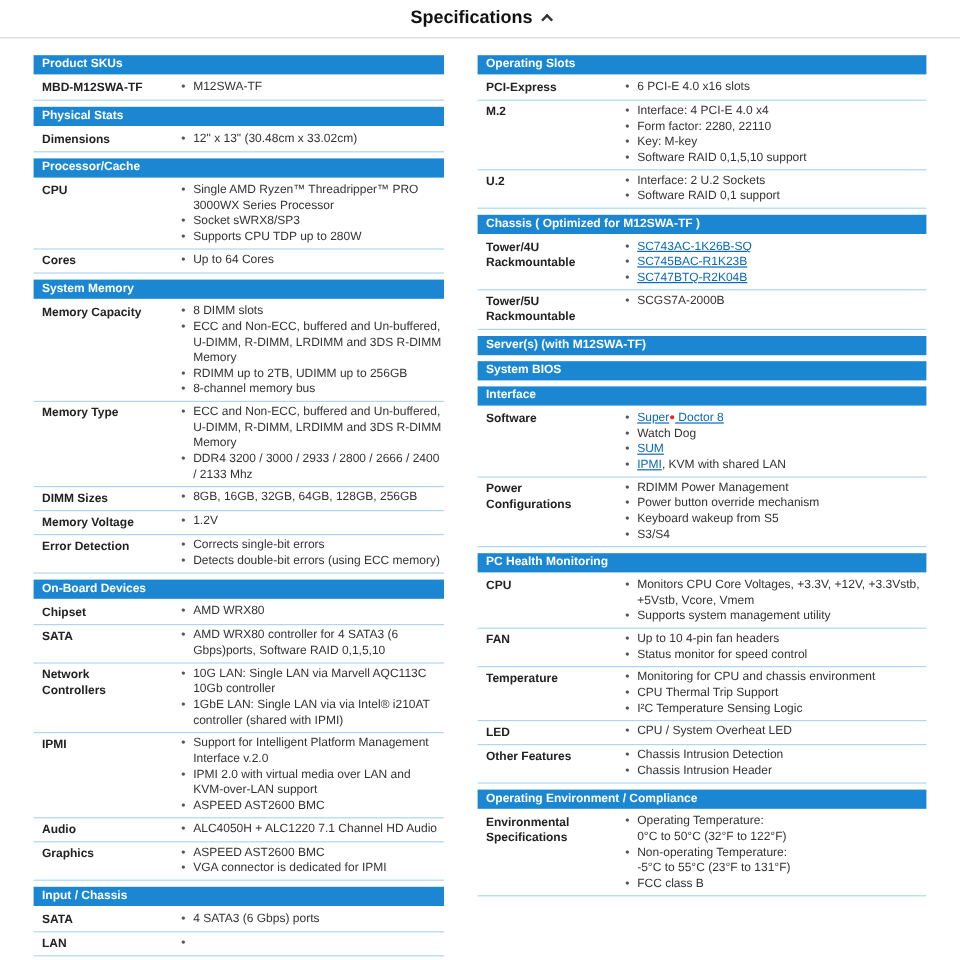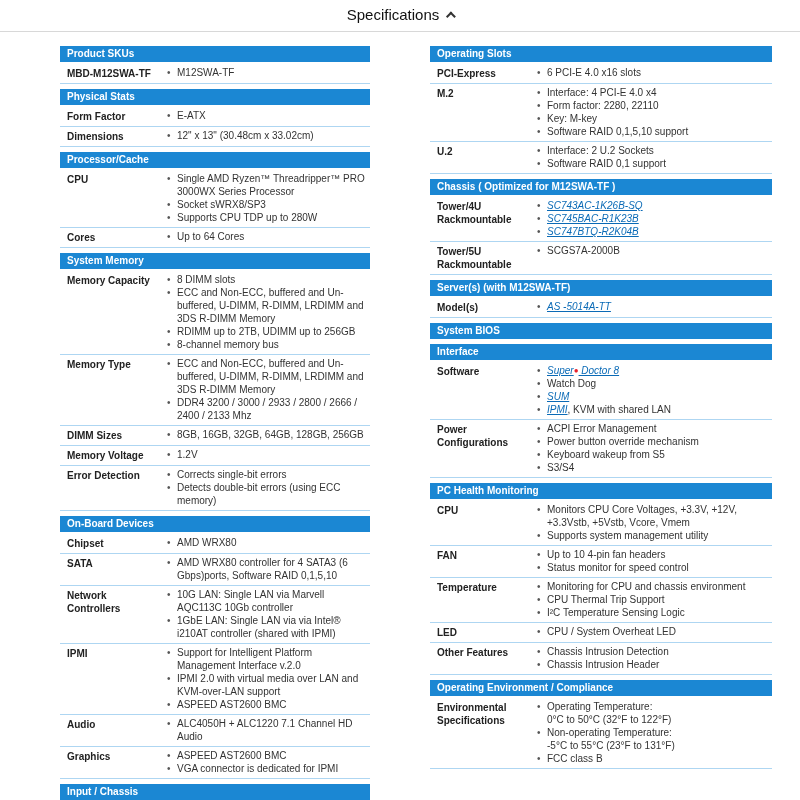--- a/index.html
+++ b/index.html
@@ -11,51 +11,52 @@
     overflow: hidden;
   }
   .page-header {
     text-align: center;
     padding: 6px 0 7px;
     border-bottom: 1px solid #d8d8d8;
     cursor: pointer;
   }
   .page-title {
     font-size: 15px;
-    font-weight: normal;
+    font-weight: bold;
     color: #111;
     display: inline-flex;
     align-items: center;
     gap: 7px;
   }
   .caret {
     width: 7px; height: 7px;
     border-top: 2px solid #333;
     border-right: 2px solid #333;
     transform: rotate(-45deg) translate(1px, 1px);
     display: inline-block;
     margin-top: 3px;
   }
   .content { padding: 14px 28px 0; }
   .columns { display: flex; gap: 28px; align-items: flex-start; }
   .col-left  { width: 342px; flex: none; }
   .col-right { width: 374px; flex: none; }
-  .spec-section { margin-bottom: 5px; margin-left: 32px; }
+  .spec-section { margin-bottom: 5px; }
   .section-header {
     background: var(--header-bg, #1b87d3);
     color: #fff;
     font-size: 10px;
     font-weight: bold;
     padding: 2px 7px 3px;
     margin-bottom: 2px;
   }
   .spec-row {
     display: flex;
     border-bottom: 1px solid var(--row-border, #aed6f2);
     padding: 2px 0 3px;
+    gap: 16px;
   }
   .spec-label {
     width: 104px;
     flex: none;
     font-weight: bold;
     font-size: 10px;
     color: #222;
     line-height: 1.3;
     padding: 1px 4px 0 7px;
   }
@@ -71,21 +72,20 @@
   .spec-item::before {
     content: "\2022";
     position: absolute;
     left: 1px; top: 0;
     color: #555;
   }
   .spec-link {
     color: var(--link-color, #0a6ab6);
     text-decoration: underline;
     cursor: pointer;
-    font-style: italic;
   }
   .red-dot {
     color: var(--red-dot, #e8222d);
     font-size: 8px;
     display: inline-block;
     vertical-align: 1px;
   }
 </style>
 </head>
 <body>
@@ -105,26 +105,20 @@
             <div class="spec-row">
               <div class="spec-label">MBD-M12SWA-TF</div>
               <ul class="spec-values">
                 <li class="spec-item"><span>M12SWA-TF</span></li>
               </ul>
             </div>
           </section>
           <section class="spec-section">
             <div class="section-header">Physical Stats</div>
             <div class="spec-row">
-              <div class="spec-label">Form Factor</div>
-              <ul class="spec-values">
-                <li class="spec-item"><span>E-ATX</span></li>
-              </ul>
-            </div>
-            <div class="spec-row">
               <div class="spec-label">Dimensions</div>
               <ul class="spec-values">
                 <li class="spec-item"><span>12" x 13" (30.48cm x 33.02cm)</span></li>
               </ul>
             </div>
           </section>
           <section class="spec-section">
             <div class="section-header">Processor/Cache</div>
             <div class="spec-row">
               <div class="spec-label">CPU</div>
@@ -276,45 +270,39 @@
             </div>
             <div class="spec-row">
               <div class="spec-label">Tower/5U Rackmountable</div>
               <ul class="spec-values">
                 <li class="spec-item"><span>SCGS7A-2000B</span></li>
               </ul>
             </div>
           </section>
           <section class="spec-section">
             <div class="section-header">Server(s) (with M12SWA-TF)</div>
-            <div class="spec-row">
-              <div class="spec-label">Model(s)</div>
-              <ul class="spec-values">
-                <li class="spec-item"><span class="spec-link">AS -5014A-TT</span></li>
-              </ul>
-            </div>
           </section>
           <section class="spec-section">
             <div class="section-header">System BIOS</div>
           </section>
           <section class="spec-section">
             <div class="section-header">Interface</div>
             <div class="spec-row">
               <div class="spec-label">Software</div>
               <ul class="spec-values">
                 <li class="spec-item"><span class="spec-link">Super</span><span class="red-dot">●</span><span class="spec-link"> Doctor 8</span></li>
                 <li class="spec-item"><span>Watch Dog</span></li>
                 <li class="spec-item"><span class="spec-link">SUM</span></li>
                 <li class="spec-item"><span class="spec-link">IPMI</span><span>, KVM with shared LAN</span></li>
               </ul>
             </div>
             <div class="spec-row">
               <div class="spec-label">Power Configurations</div>
               <ul class="spec-values">
-                <li class="spec-item"><span>ACPI Error Management</span></li>
+                <li class="spec-item"><span>RDIMM Power Management</span></li>
                 <li class="spec-item"><span>Power button override mechanism</span></li>
                 <li class="spec-item"><span>Keyboard wakeup from S5</span></li>
                 <li class="spec-item"><span>S3/S4</span></li>
               </ul>
             </div>
           </section>
           <section class="spec-section">
             <div class="section-header">PC Health Monitoring</div>
             <div class="spec-row">
               <div class="spec-label">CPU</div>

